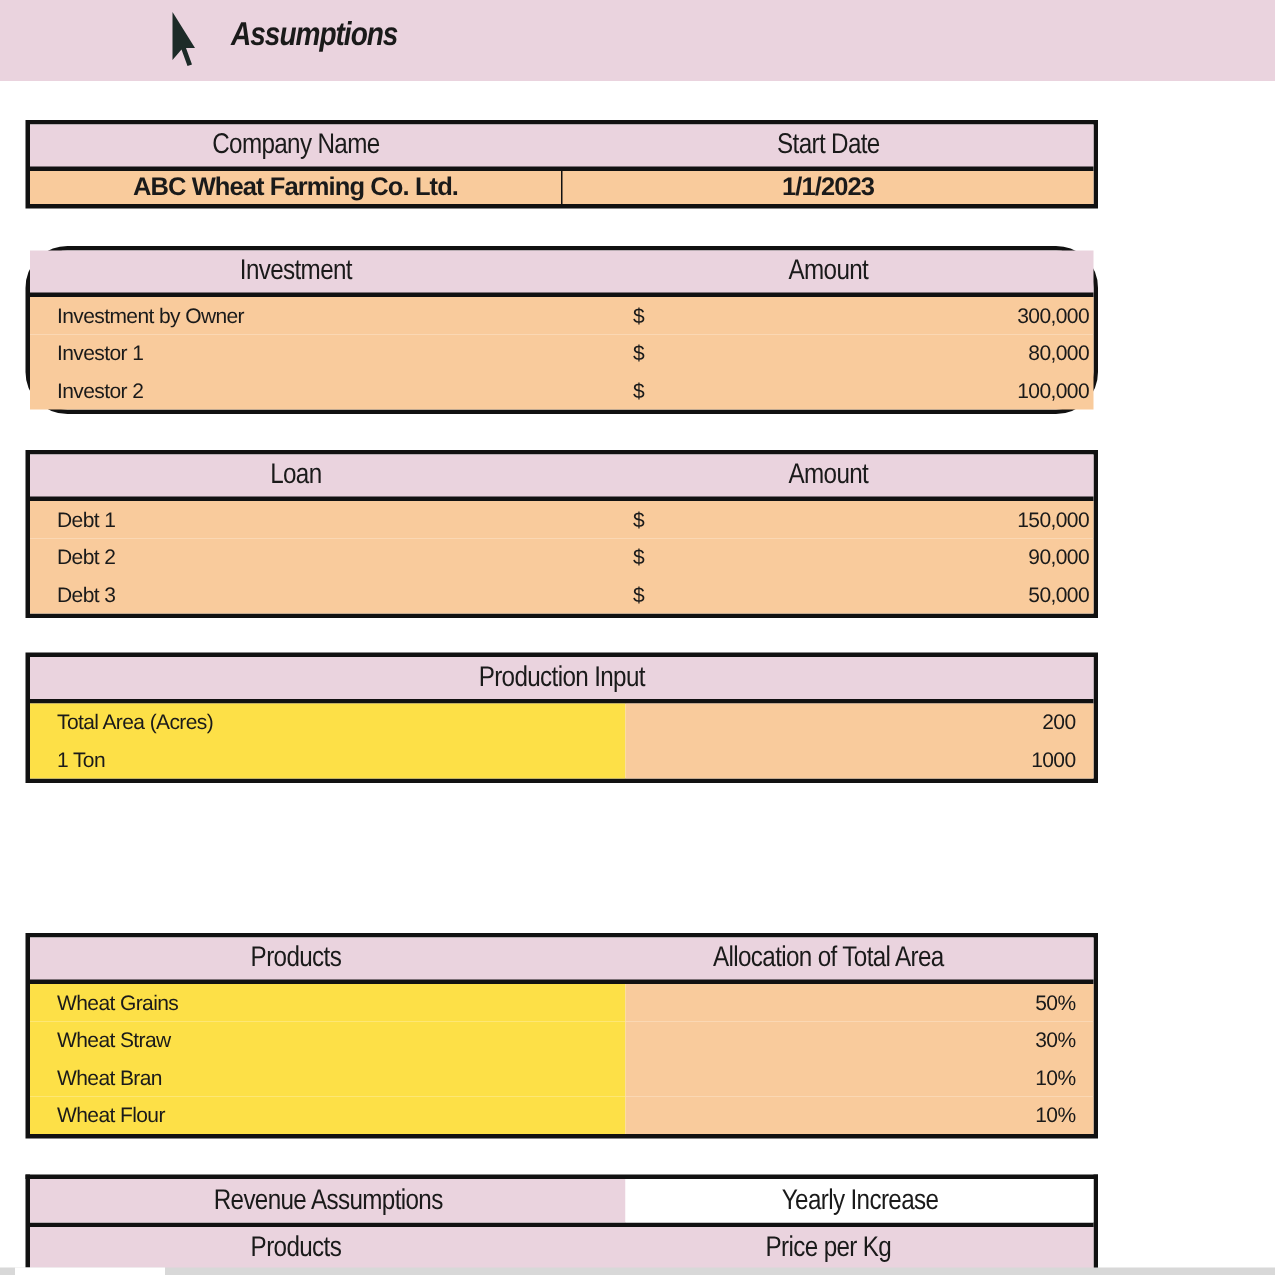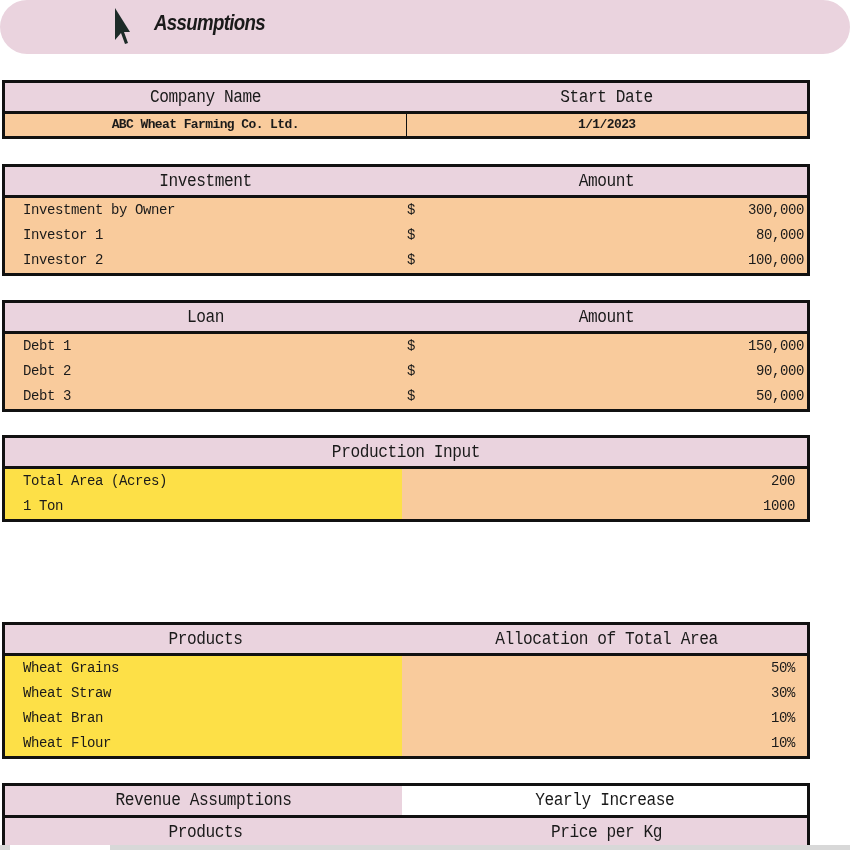--- a/index.html
+++ b/index.html
@@ -1,33 +1,33 @@
 <!DOCTYPE html>
 <html><head>
 <meta charset="utf-8">
 <style>
   html, body { margin:0; padding:0; }
   body { width:850px; height:850px; overflow:hidden; background:#ffffff; position:relative;
          font-family:"Liberation Sans Narrow","Liberation Sans", sans-serif; color:#1a1a1a; }
-  .title-bar { position:absolute; left:0; top:0; width:850px; height:54px; background:#ead3de;border-radius:27px; }
+  .title-bar { position:absolute; left:0; top:0; width:850px; height:54px; background:#ead3de; }
   .cursor { position:absolute; left:113px; top:6px; width:18px; height:40px; }
   .page-title { position:absolute; left:154px; top:10px; font-size:22px; font-style:italic; font-weight:bold;
                 letter-spacing:-0.8px; transform:scaleX(0.85); transform-origin:left; }
-  .tbl { position:absolute; left:2px; width:808px; border:3px solid #111; box-sizing:border-box;font-family:Liberation Mono, monospace; }
+  .tbl { position:absolute; left:17px; width:715px; border:3px solid #111; box-sizing:border-box; }
   .hdr { display:flex; background:#ead3de; border-bottom:3px solid #111; }
   .hdr > div { flex:1; text-align:center; font-size:19px; letter-spacing:-0.5px; line-height:28px;
                transform:scaleX(0.85); }
   .row { display:flex; height:25px; line-height:25px; font-size:14px; letter-spacing:-0.4px; }
   .orange { background:#f9cb9c; }
   .white { background:#fde047; }
   .c-left { width:397px; padding-left:18px; box-sizing:border-box; white-space:nowrap; }
   .c-dollar { width:40px; padding-left:5px; box-sizing:border-box; }
   .c-amt { flex:1; text-align:right; padding-right:3px; }
   .c-right { flex:1; text-align:right; padding-right:12px; }
-  .center-cell { text-align:center; flex:1; font-size:13px; font-weight:bold; letter-spacing:-0.6px; }
+  .center-cell { text-align:center; flex:1; font-size:17px; font-weight:bold; letter-spacing:-0.6px; }
   .divider { border-right:1px solid #111; }
   .bottom-strip { position:absolute; left:0; top:845px; width:850px; height:5px; background:#d8d8d8; }
   .bottom-tab { position:absolute; left:10px; top:845px; width:100px; height:5px; background:#ffffff; }
 </style>
 </head>
 <body>
 
 <div class="title-bar">
   <svg class="cursor" viewBox="0 0 18 40">
     <polygon points="2,2 2,34 8,27 12,38 15,37 11,26 17,26" fill="#1d2b28"></polygon>
@@ -39,21 +39,21 @@
   <div class="hdr">
     <div>Company Name</div>
     <div>Start Date</div>
   </div>
   <div class="row orange" style="height:22px;line-height:22px;">
     <div class="center-cell divider">ABC Wheat Farming Co. Ltd.</div>
     <div class="center-cell">1/1/2023</div>
   </div>
 </div>
 
-<div class="tbl" style="top:164px;">
+<div class="tbl" style="top:164px;border-radius:28px;">
   <div class="hdr">
     <div>Investment</div>
     <div>Amount</div>
   </div>
   <div class="row orange">
     <div class="c-left">Investment by Owner</div>
     <div class="c-dollar">$</div>
     <div class="c-amt">300,000</div>
   </div>
   <div class="row orange">

